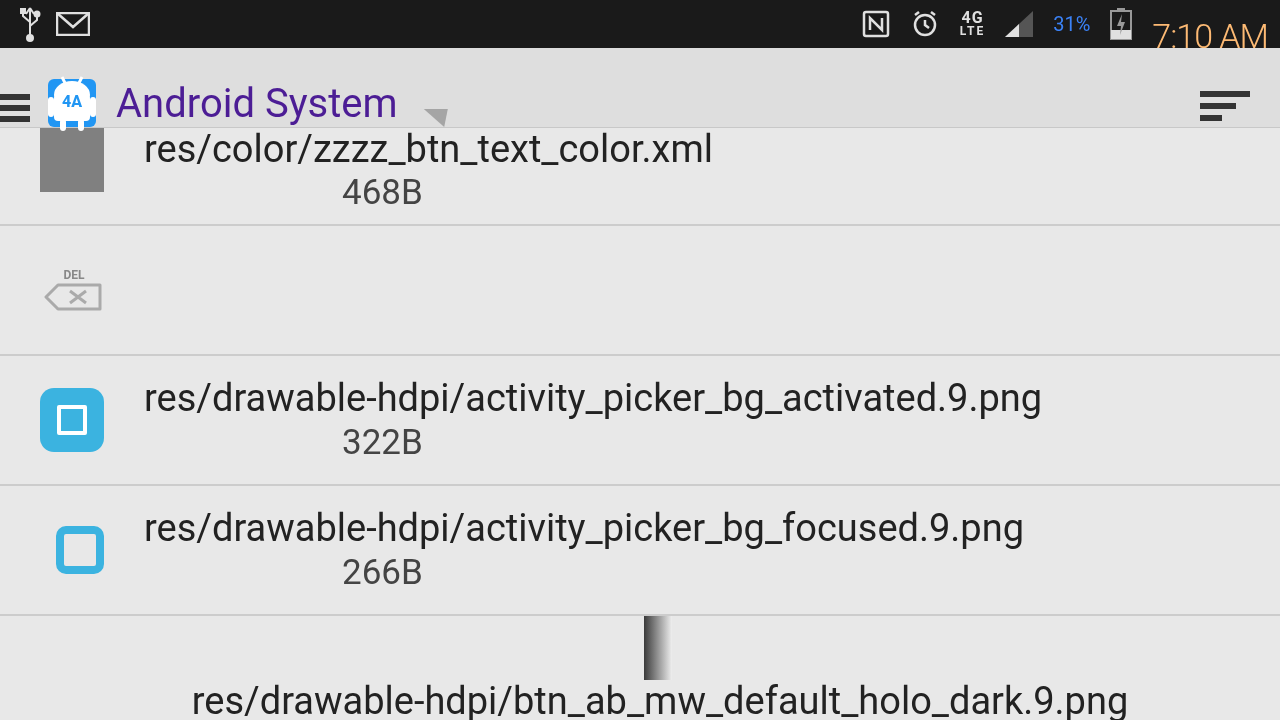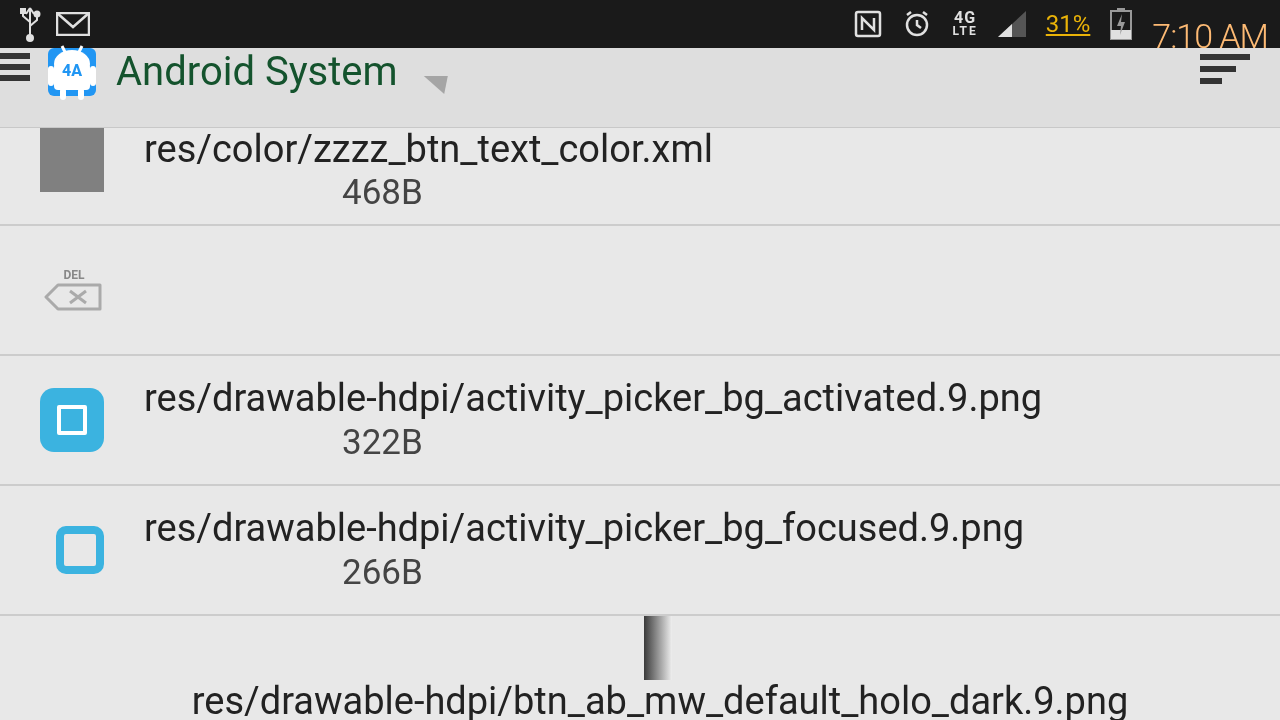--- a/index.html
+++ b/index.html
@@ -12,44 +12,44 @@
     display: flex;
     align-items: center;
     color: #e0e0e0;
     padding: 0 8px;
   }
   .status-left { display: flex; align-items: center; gap: 14px; padding-left: 10px; }
   .status-right { margin-left: auto; display: flex; align-items: center; gap: 20px; }
   .status-icon { display: flex; align-items: center; justify-content: center; }
   .status-4g { font-size: 16px; font-weight: 700; letter-spacing: 1px; display:flex; flex-direction:column; align-items:center; line-height:0.9;}
   .status-4g-sub { font-size: 12px; letter-spacing: 2px; }
-  .battery-pct { font-size: 24px; color: #eab308; text-decoration: underline; }
+  .battery-pct { font-size: 20px; color: #3b82f6; }
   .clock { font-size: 34px; font-weight: 300; color: #fdba74; letter-spacing: -1px; padding-right: 4px; margin-top: 24px;}
   
   
   .app-bar {
     height: 80px;
     background: #dedede;
     display: flex;
-    align-items: flex-start;
+    align-items: flex-end;
     padding-left: 0px;
     border-bottom: 1px solid #c8c8c8;
   }
   .hamburger { width: 30px; margin-left: 0; margin-right: 18px; }
   .hamburger div { height: 6px; background: #333; margin: 5px 0; width: 30px; }
   .app-icon {
     width: 48px; height: 48px;
     background: #2196f3;
     border-radius: 6px;
     display:flex; align-items:center; justify-content:center;
     margin-right: 20px;
     position: relative;
   }
   .app-icon svg { position:absolute; top:-6px; }
-  .app-title { font-size: 40px; color: #14532d; font-weight: 400; }
+  .app-title { font-size: 40px; color: #4c1d95; font-weight: 400; }
   .spinner-tri {
     width: 0; height: 0;
     border-left: 12px solid transparent;
     border-right: 12px solid transparent;
     border-bottom: 18px solid #777;
     transform: rotate(180deg) skewX(25deg);
     margin-left: 30px;
     margin-top: 28px;
     opacity: .55;
   }

